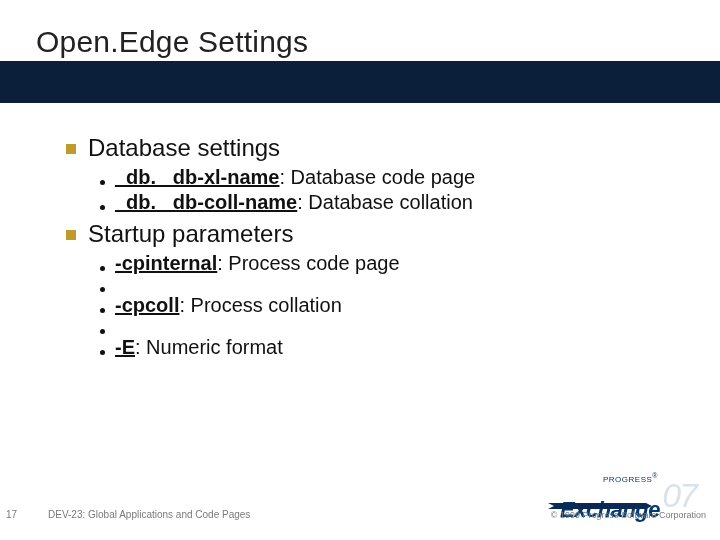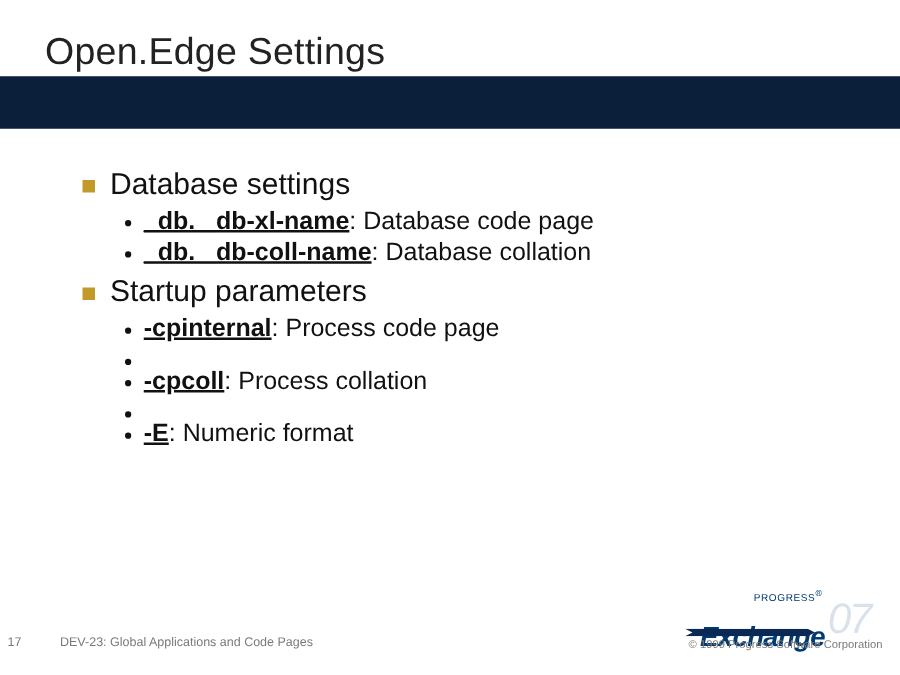--- a/index.html
+++ b/index.html
@@ -13,21 +13,21 @@
   .title-text  { position: absolute; top: 10px; left: 36px; font-size: 30px; color: #222; letter-spacing: 0.2px; }
 
   .content { position: absolute; top: 134px; left: 66px; width: 600px; }
 
   .section { margin-bottom: 6px; }
   .section-head { display: flex; align-items: flex-start; }
   .square-bullet { display: inline-block; width: 10px; height: 10px; background: #c29a2a; margin-top: 10px; margin-right: 12px; flex: 0 0 10px; }
   .section-title { font-size: 24px; color: #111; }
 
   .sub-list { margin-left: 34px; margin-top: 4px; }
-  .sub-item { display: flex; align-items: flex-start; margin: 2px 0; }
+  .sub-item { display: flex; align-items: center; margin: 2px 0; }
   .dot { display: inline-block; width: 5px; height: 5px; background: #111; border-radius: 50%; margin-top: 10px; margin-right: 10px; flex: 0 0 5px; }
   .sub-text { font-size: 20px; color: #111; }
   .sub-text .bold { font-weight: bold; }
   .sub-text .underline { text-decoration: underline; }
 
   .footer { position: absolute; bottom: 14px; left: 0; width: 720px; height: 40px; }
   .page-num { position: absolute; left: 6px; bottom: 6px; font-size: 10px; color: #7a7a7a; }
   .footer-title { position: absolute; left: 48px; bottom: 6px; font-size: 10px; color: #7a7a7a; }
   .copyright { position: absolute; right: 14px; bottom: 6px; font-size: 9px; color: #7a7a7a; }
 

